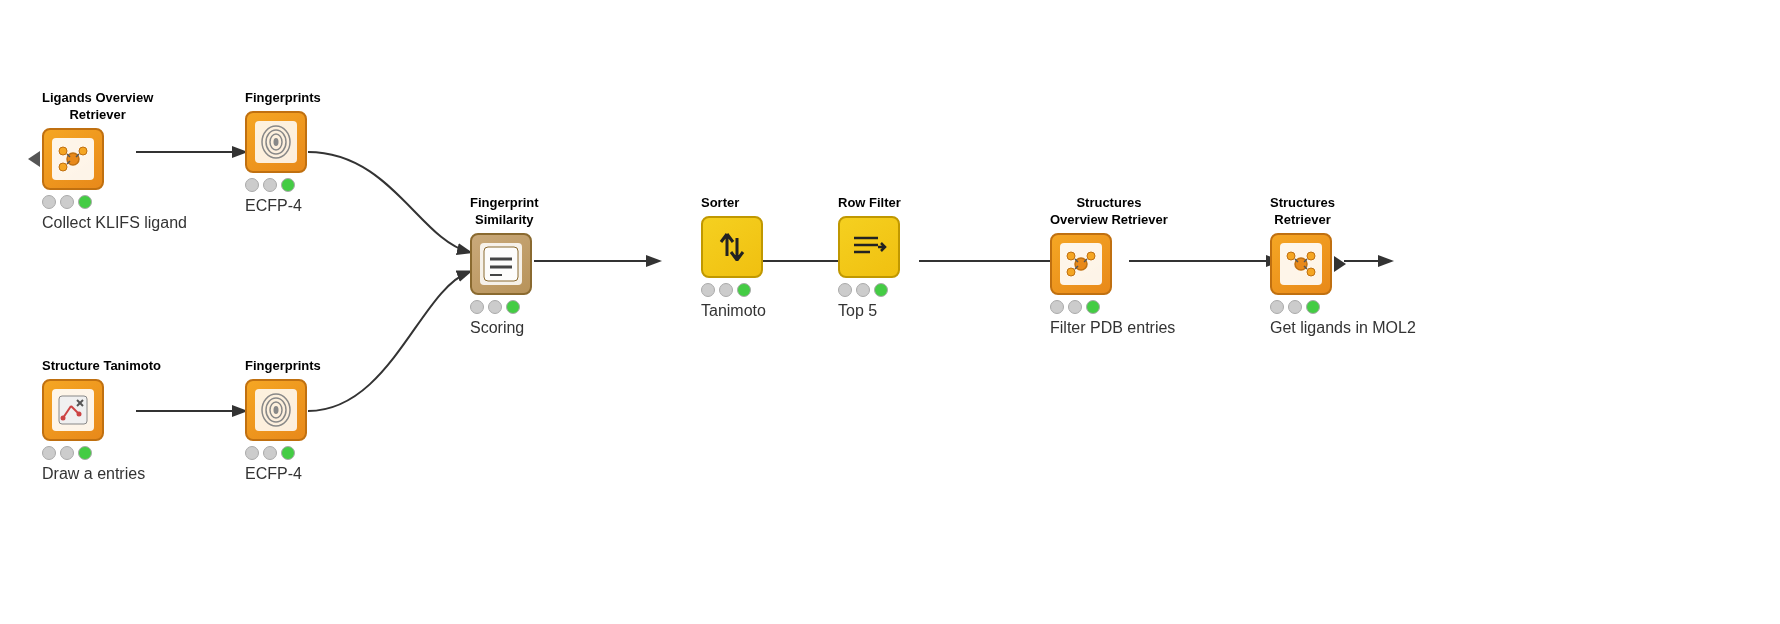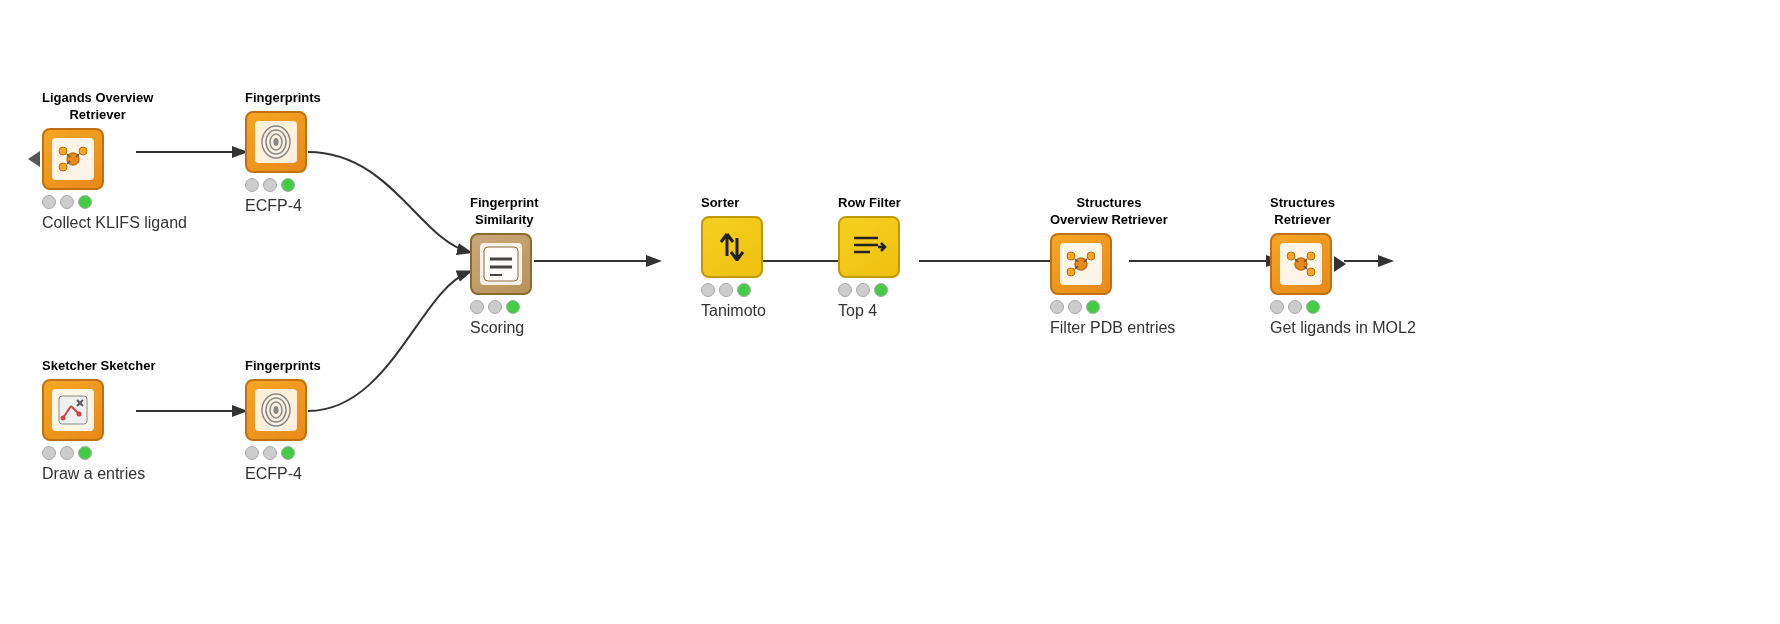--- a/index.html
+++ b/index.html
@@ -170,21 +170,21 @@
     </div>
     <div class="node-status">
       <div class="status-dot gray"></div>
       <div class="status-dot gray"></div>
       <div class="status-dot green"></div>
     </div>
     <div class="node-sublabel">ECFP-4</div>
   </div>
 
   <div class="node" style="left:42px; top:358px;">
-    <div class="node-label">Sketcher Sketcher</div>
+    <div class="node-label">Structure Tanimoto</div>
     <div class="node-box orange">
       <div class="icon-molecule">
         <svg width="36" height="36" viewBox="0 0 36 36">
           <rect x="4" y="4" width="28" height="28" rx="3" fill="#f0f0f0" stroke="#888" stroke-width="1"></rect>
           <line x1="8" y1="26" x2="16" y2="14" stroke="#cc4444" stroke-width="2"></line>
           <line x1="16" y1="14" x2="24" y2="22" stroke="#cc4444" stroke-width="2"></line>
           <circle cx="8" cy="26" r="2.5" fill="#cc4444"></circle>
           <circle cx="24" cy="22" r="2.5" fill="#cc4444"></circle>
 
           <line x1="22" y1="8" x2="28" y2="14" stroke="#555" stroke-width="2"></line>
@@ -271,21 +271,21 @@
           <line x1="4" y1="24" x2="20" y2="24" stroke="#222" stroke-width="2.5"></line>
           <path d="M28 19 L34 19 M31 15 L35 19 L31 23" stroke="#222" stroke-width="2.5" fill="none"></path>
         </svg>
       </div>
     </div>
     <div class="node-status">
       <div class="status-dot gray"></div>
       <div class="status-dot gray"></div>
       <div class="status-dot green"></div>
     </div>
-    <div class="node-sublabel">Top 4</div>
+    <div class="node-sublabel">Top 5</div>
   </div>
 
   <div class="node" style="left:1050px; top:195px;">
     <div class="node-label">Structures<br>Overview Retriever</div>
     <div class="node-box orange">
       <div class="icon-molecule">
         <svg width="36" height="36" viewBox="0 0 36 36">
           <circle cx="18" cy="18" r="6" fill="#e8891a" stroke="#c07010" stroke-width="1.5"></circle>
           <circle cx="8" cy="10" r="4" fill="#f5a623" stroke="#c07010" stroke-width="1"></circle>
           <circle cx="28" cy="10" r="4" fill="#f5a623" stroke="#c07010" stroke-width="1"></circle>

